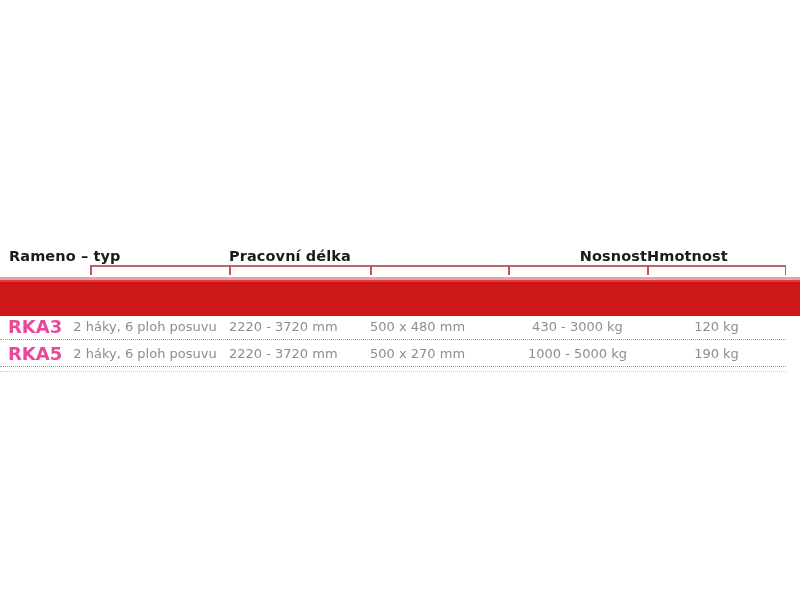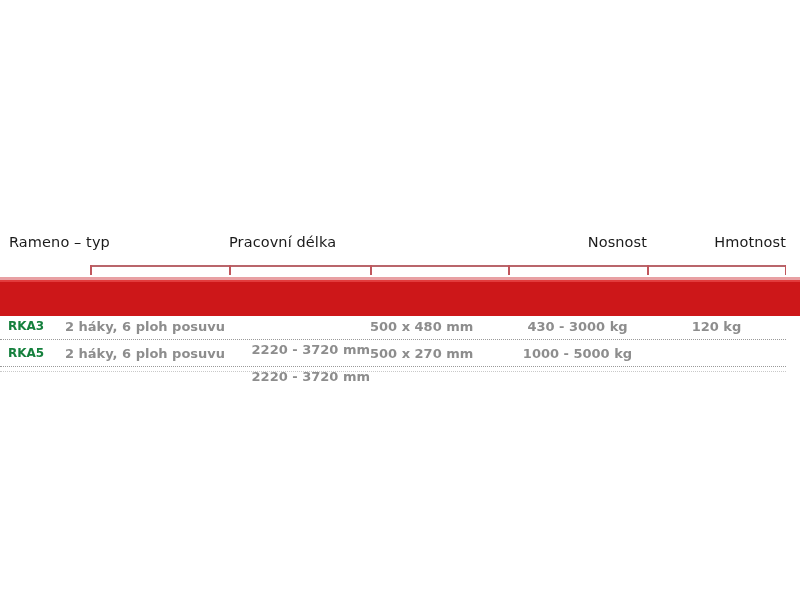--- a/index.html
+++ b/index.html
@@ -27,33 +27,33 @@
   
   .header-row {
     position: absolute;
     left: 0;
     top: 228px;
     width: 800px;
     height: 26px;
   }
   .col-head {
     position: absolute;
-    top: 4px;
+    top: 18px;
     font-size: 14.5px;
-    font-weight: normal;
+    font-weight: bold;
     color: #1b1b1b;
     letter-spacing: 0.1px;
     white-space: nowrap;
     line-height: 20px;
   }
   .col-head.c0 { left: 9px; }
   .col-head.c1 { left: 229px; width: 141px; }
   .col-head.c2 { left: 370px; width: 138px; text-align: center; }
   .col-head.c3 { left: 508px; width: 139px; text-align: right; }
-  .col-head.c4 { left: 647px; width: 139px; text-align: right; }
+  .col-head.c4 { left: 647px; width: 139px; text-align: left; }
 
   
   .bracket {
     position: absolute;
     left: 90px;
     top: 265px;
     width: 696px;
     height: 11px;
   }
   .bracket-line {
@@ -108,30 +108,29 @@
   .data-row.r1 { top: 340px; }
 
   .cell {
     position: absolute;
     top: 0;
     height: 27px;
     line-height: 27px;
     font-size: 13px;
     color: #8d8d8d;
     white-space: nowrap;
-    font-weight: bold;
   }
   .cell.k {
     left: 8px;
     font-weight: bold;
-    color: #15803d;
-    font-size: 12px;
+    color: #ec4899;
+    font-size: 18px;
   }
   .cell.c0 { left: 60px; width: 170px; text-align: center; }
-  .cell.c1 { left: 229px; width: 141px; text-align: right; margin-top: 23px; }
+  .cell.c1 { left: 229px; width: 141px; text-align: left; }
   .cell.c2 { left: 370px; width: 138px; text-align: left; }
   .cell.c3 { left: 508px; width: 139px; text-align: center; }
   .cell.c4 { left: 647px; width: 139px; text-align: center; }
 
   
   .dotted {
     position: absolute;
     left: 0;
     width: 786px;
     height: 0;
@@ -177,18 +176,19 @@
   </div>
 
   <div class="dotted d0"></div>
 
   <div class="data-row r1">
     <div class="cell k">RKA5</div>
     <div class="cell c0">2 háky, 6 ploh posuvu</div>
     <div class="cell c1">2220 - 3720 mm</div>
     <div class="cell c2">500 x 270 mm</div>
     <div class="cell c3">1000 - 5000 kg</div>
+    <div class="cell c4">190 kg</div>
   </div>
 
   <div class="dotted d1"></div>
   <div class="dotted d2"></div>
 
 </div>
 
 </body></html>

